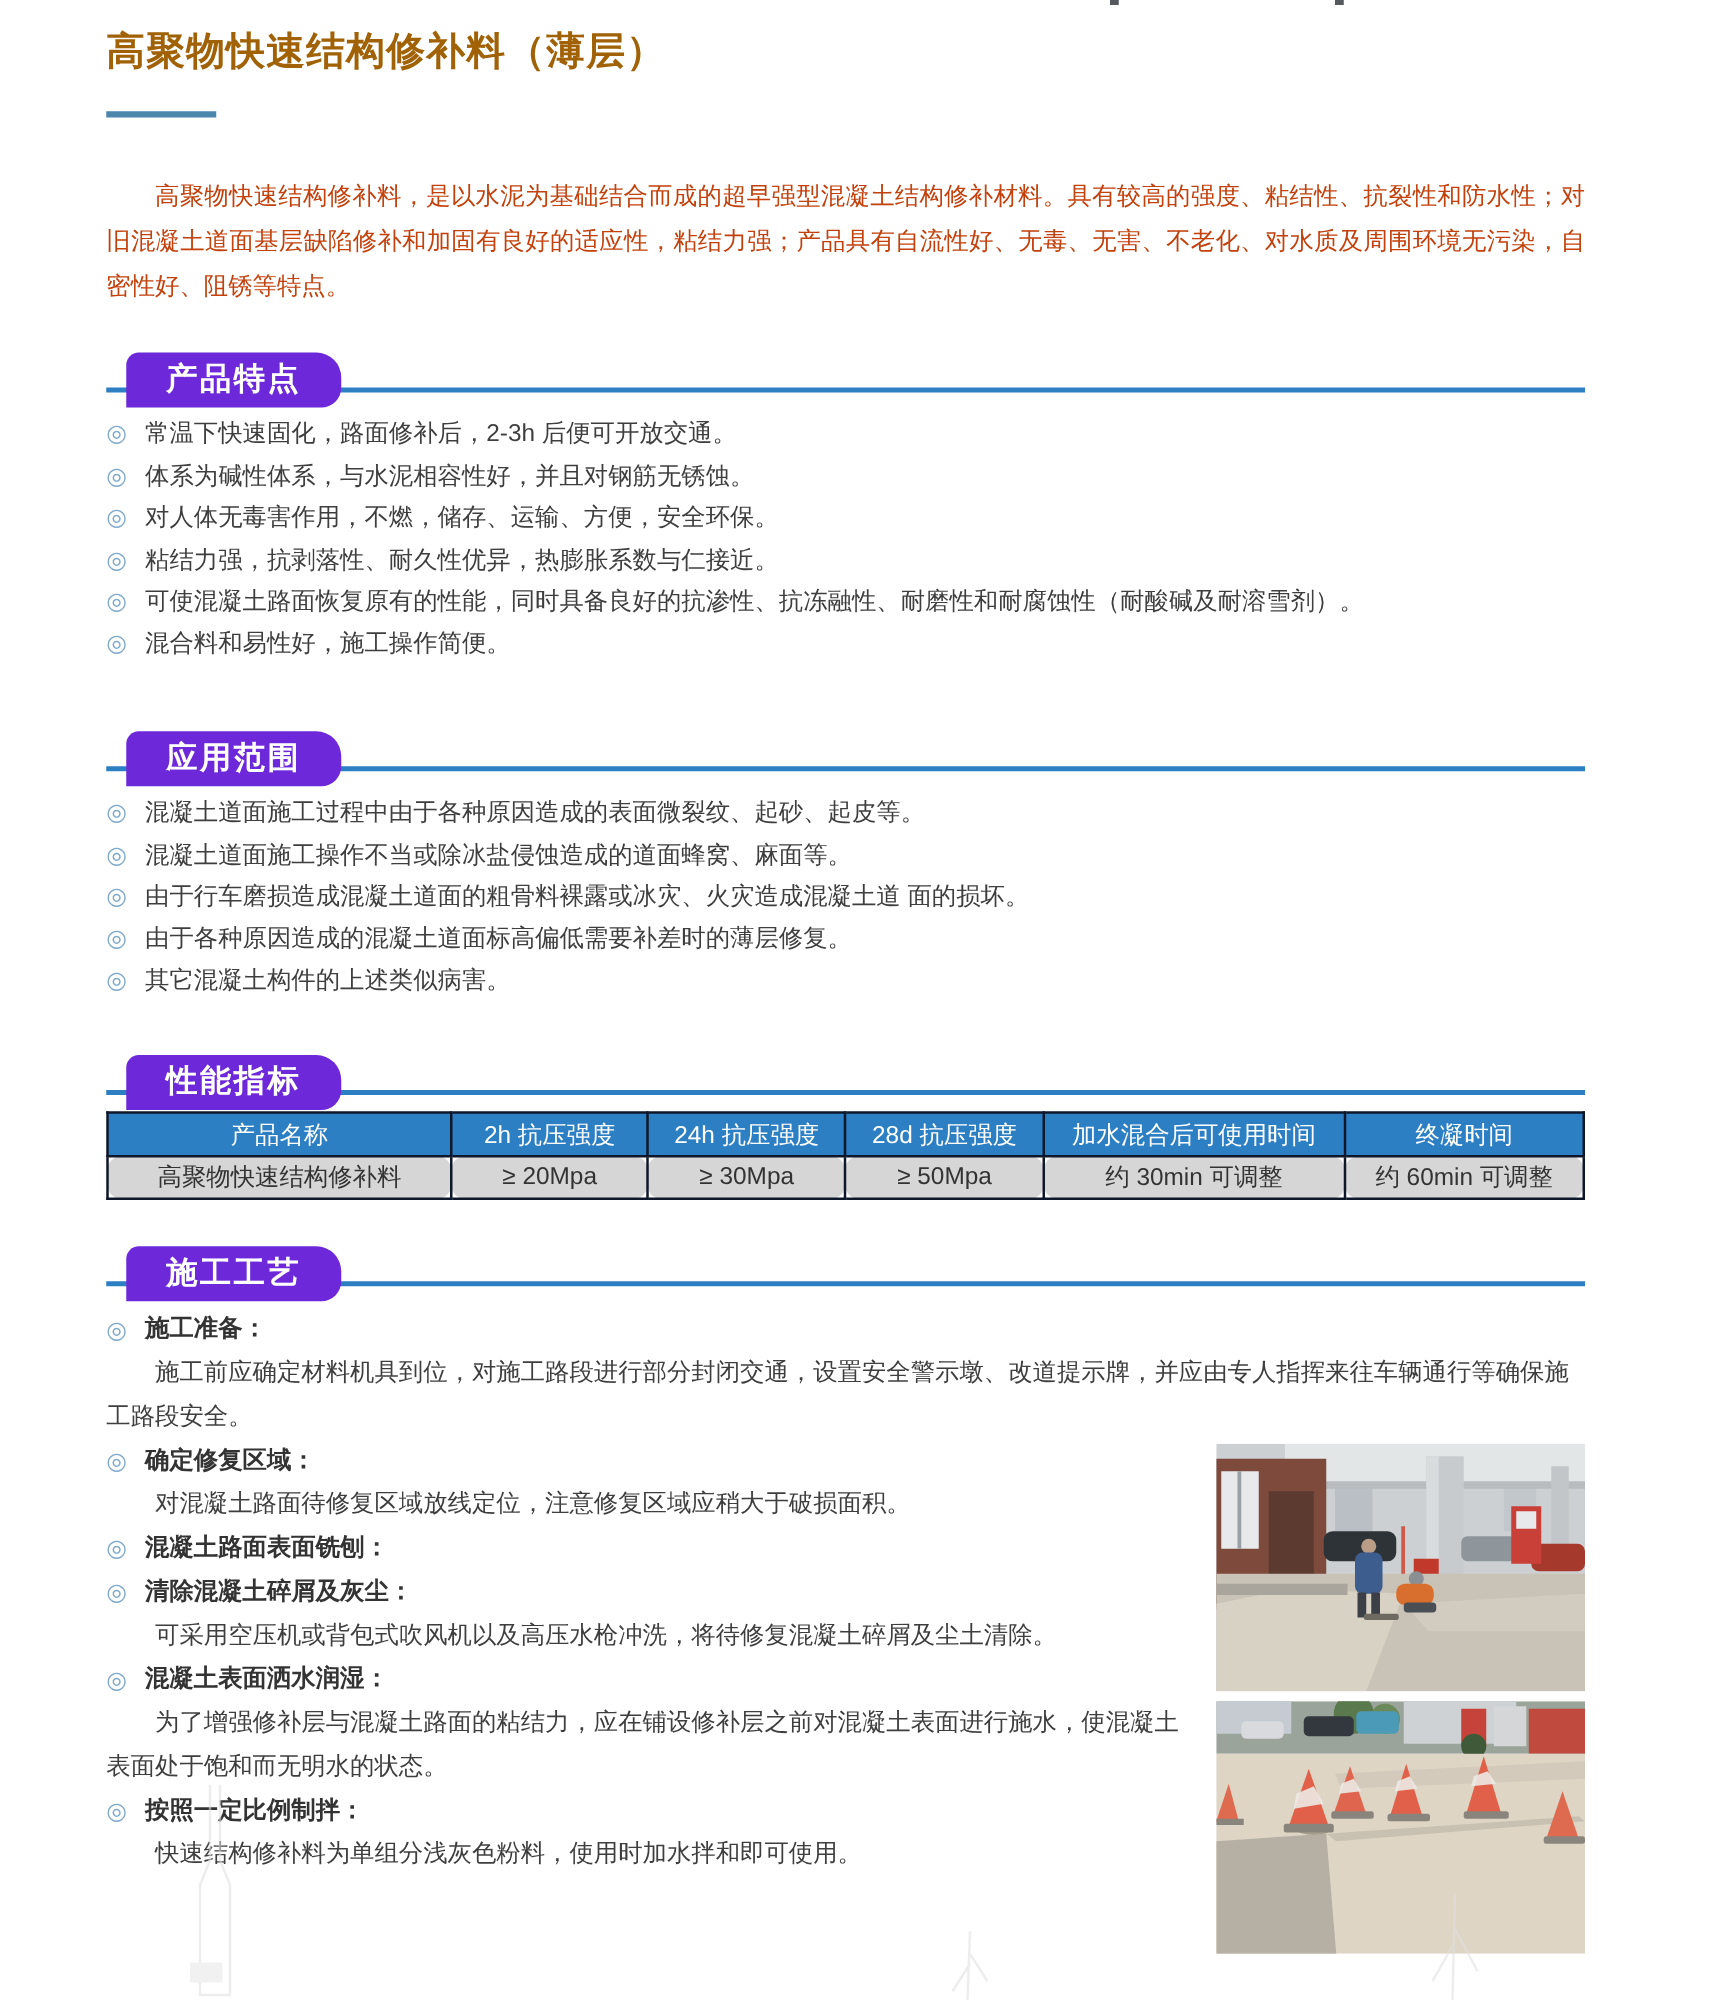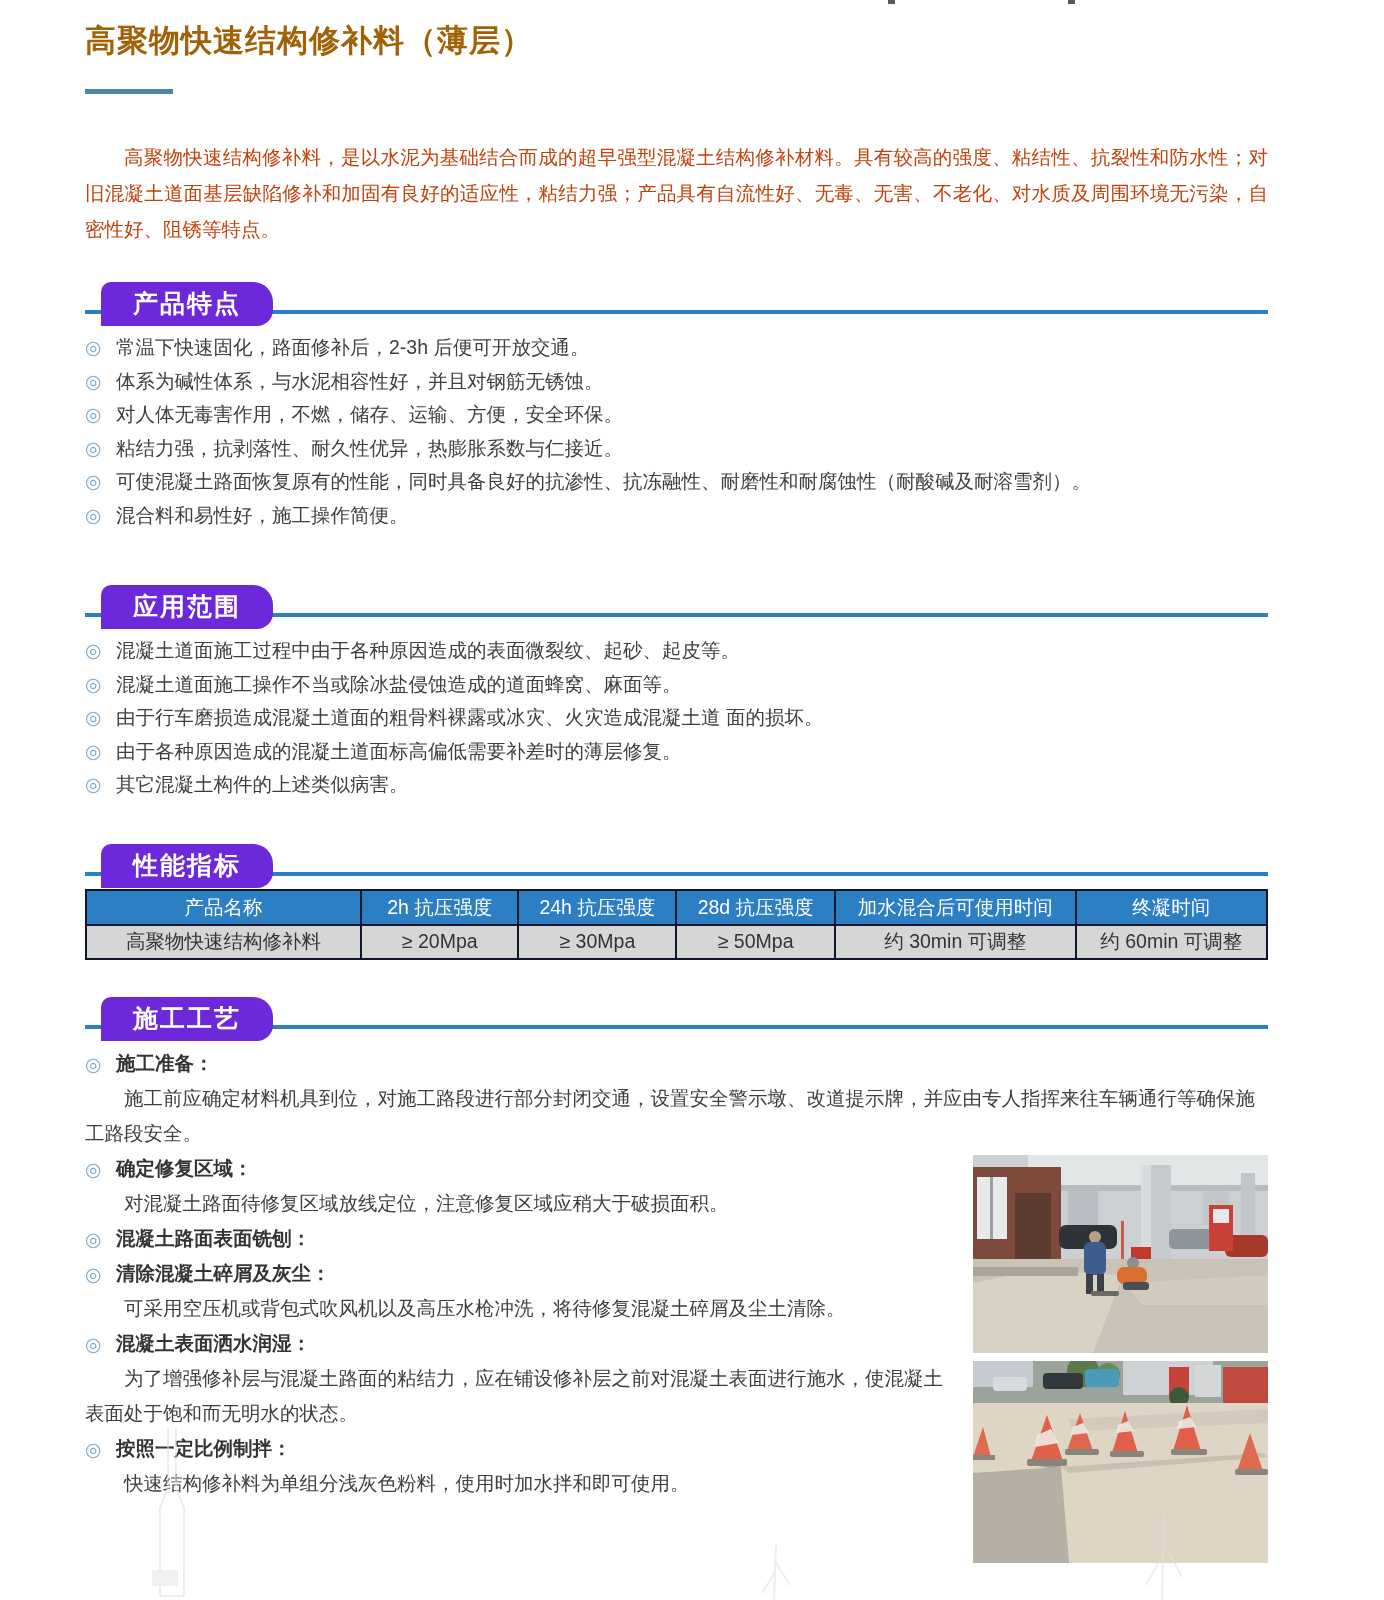--- a/index.html
+++ b/index.html
@@ -53,21 +53,21 @@
   table.perf{
     margin-top:13px;width:100%;border-collapse:collapse;table-layout:fixed;
   }
   table.perf th,table.perf td{
     border:2px solid #0f172a;text-align:center;padding:0;
   }
   table.perf th{
     background:#2d7fc3;color:#ffffff;font-weight:normal;font-size:19.5px;height:33px;
   }
   table.perf td{
-    background:#d6d6d6;color:#333333;font-size:19.5px;height:32px;
+    background:#d6d6d6;color:#333333;font-size:19.5px;height:32px;border-radius:11px;
   }
   col.c1{width:23.3%;}col.c2{width:13.3%;}col.c3{width:13.4%;}
   col.c4{width:13.4%;}col.c5{width:20.4%;}col.c6{width:16.2%;}
 
   .process{margin-top:17px;font-size:19.5px;line-height:35px;}
   .step-label{position:relative;padding-left:31px;font-weight:bold;color:#333;}
   .step-label .bullet-ic{top:1px;}
   .process p{margin:0;text-indent:2em;}
 
   .photo-stack{float:right;width:295px;margin:4px 0 8px 22px;}

